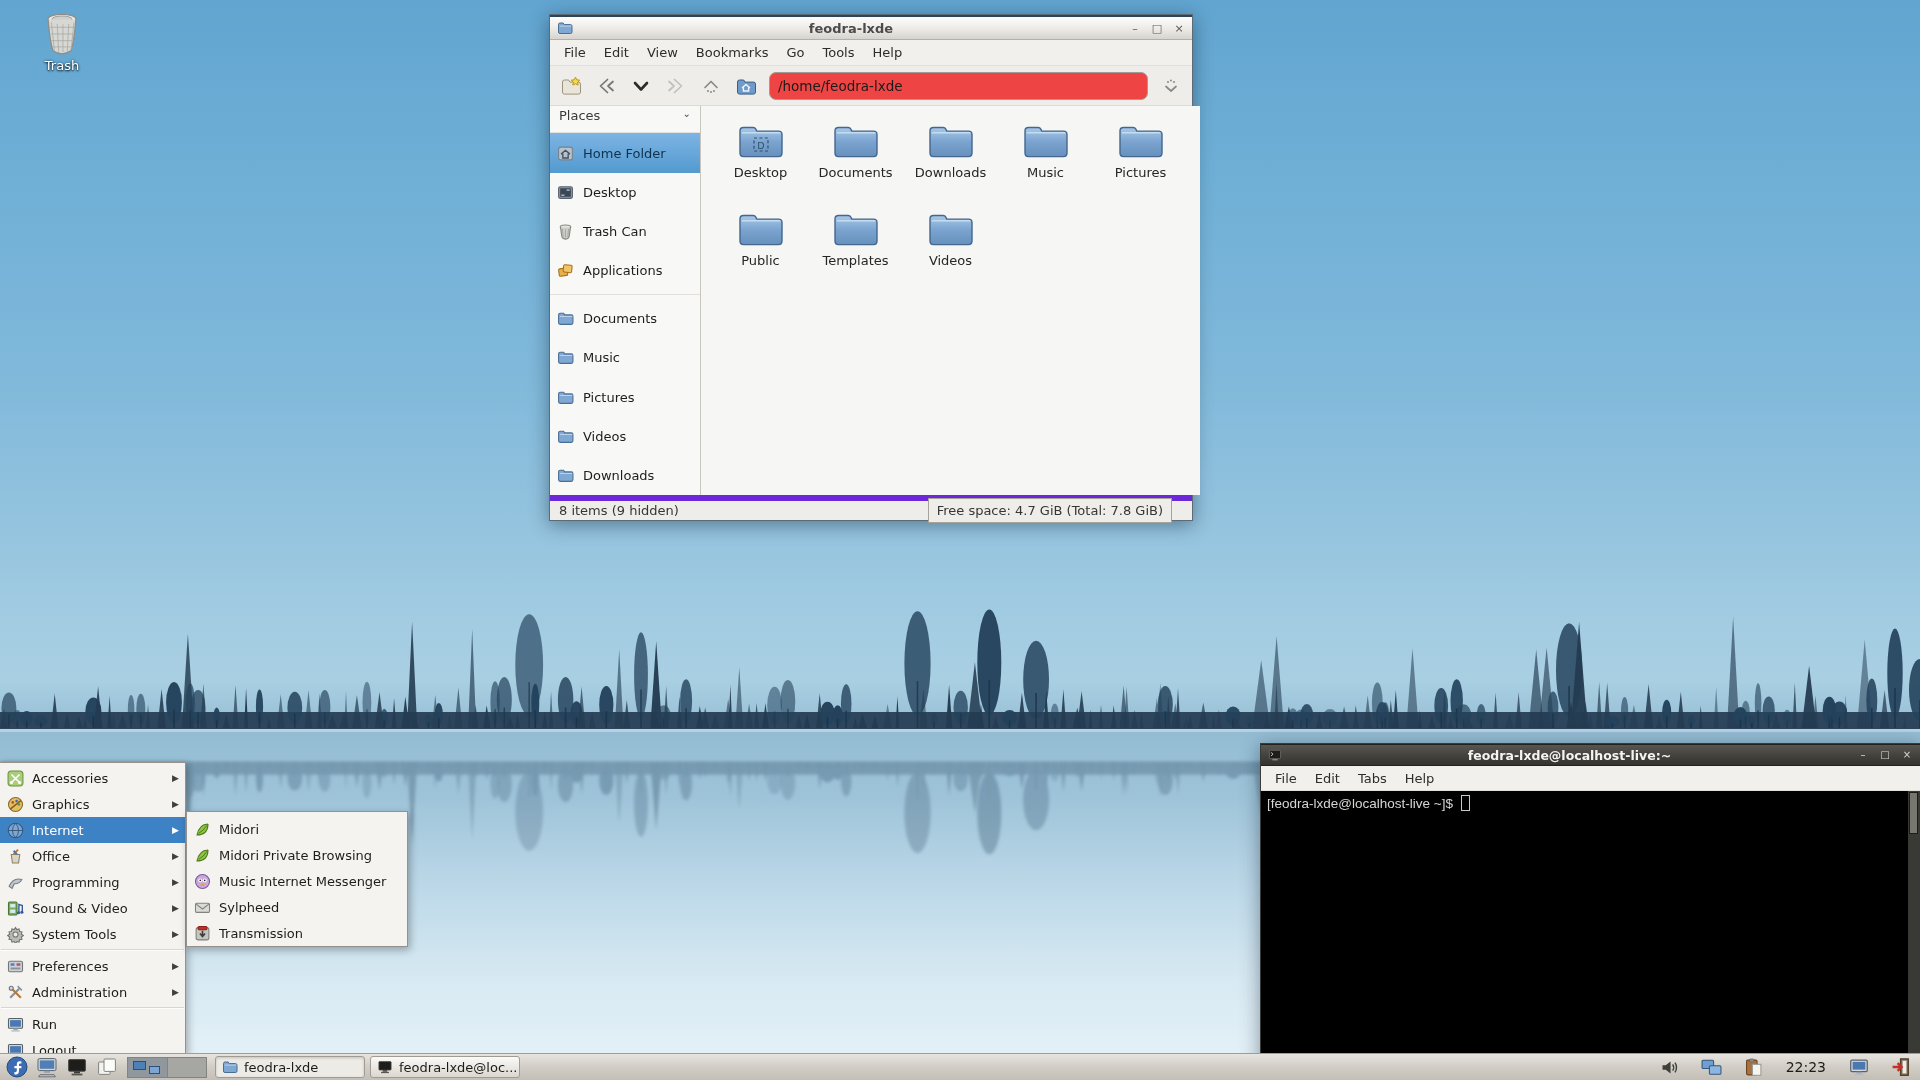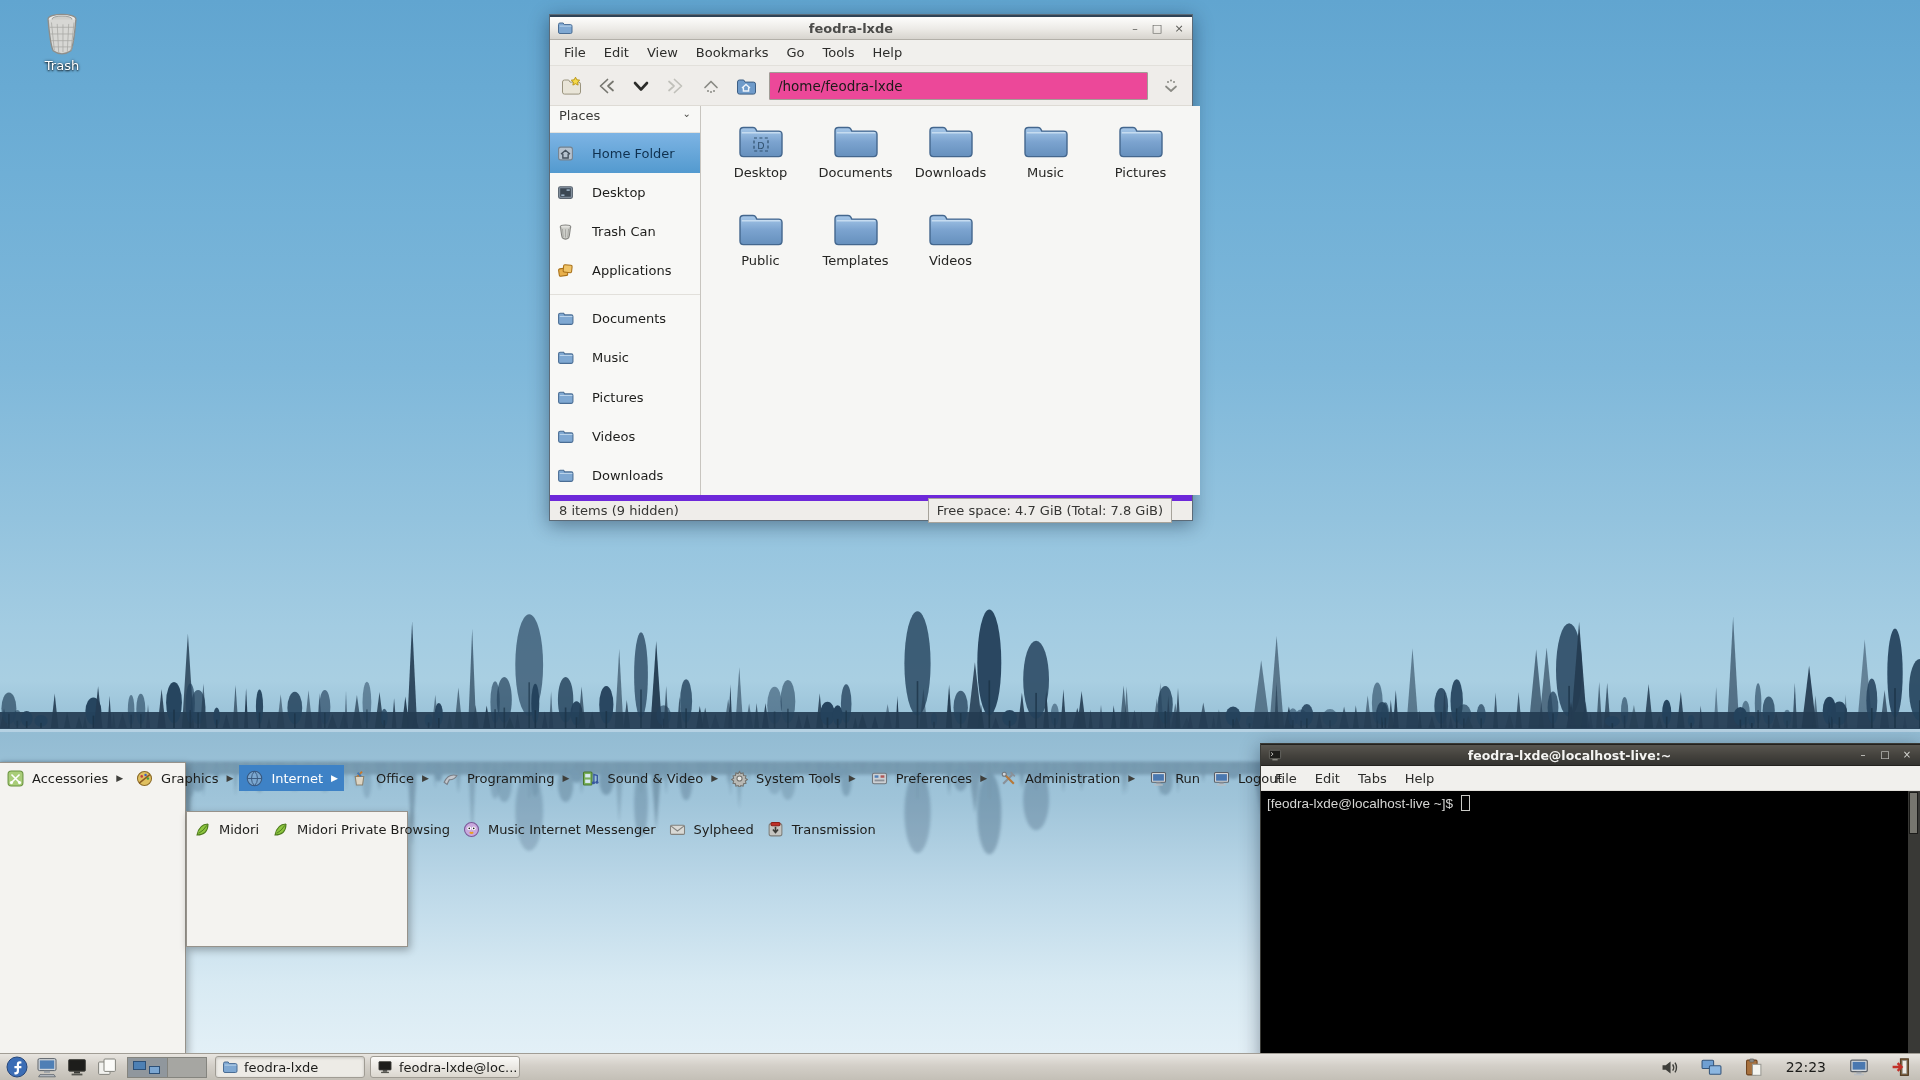--- a/index.html
+++ b/index.html
@@ -19,27 +19,27 @@
 .titlebar .title{flex:1;text-align:center;font-weight:bold;color:#4b4b49;font-size:13px;white-space:nowrap;overflow:hidden}
 .winbtns{display:flex;gap:10px;align-items:center;flex:none}
 .winbtn{font-size:11px;line-height:1;color:#5a5a56;width:12px;text-align:center;cursor:default}
 .menubar{height:26px;flex:none;display:flex;align-items:center;padding:0 5px;background:#f1f0ed;color:#2d2d2b;border-bottom:1px solid #e2e0db}
 .menubar .mitem{padding:4px 9px}
 
 
 #fm{left:549px;top:14px;width:644px;height:507px}
 .toolbar{height:40px;flex:none;display:flex;align-items:center;gap:11px;padding:0 9px;background:#efedea;border-bottom:1px solid #dedbd5}
 .tbtn{width:24px;height:24px;display:flex;align-items:center;justify-content:center;flex:none}
-.pathentry{flex:1;height:28px;background:#ec4899;border:1px solid #a19d96;border-radius:1px;display:flex;align-items:center;padding:0 8px;color:#1b1b19;font-size:13.5px}
+.pathentry{flex:1;height:28px;background:#ef4444;border:1px solid #a19d96;border-radius:7px;display:flex;align-items:center;padding:0 8px;color:#1b1b19;font-size:13.5px}
 .pathentry input{border:none;outline:none;width:100%;font:inherit;color:inherit;background:transparent}
 .fm-body{flex:1;display:flex;min-height:0}
 .sidebar{width:151px;flex:none;background:#f8f8f6;border-right:1px solid #c8c5bf;display:flex;flex-direction:column;padding-top:2px}
 .side-head{height:26px;display:flex;align-items:flex-start;padding:0 9px;color:#3a3a38;border-bottom:1px solid #e4e2dd}
 .side-head .chev{margin-left:auto;color:#4a4a46;font-size:10px}
-.side-item{height:40px;display:flex;align-items:center;gap:18px;padding:0 7px;color:#1d1d1b;white-space:nowrap}
+.side-item{height:40px;display:flex;align-items:center;gap:9px;padding:0 7px;color:#1d1d1b;white-space:nowrap}
 .side-item.sel{background:linear-gradient(180deg,#7db4e4 0%,#539acf 100%);color:#10314f}
 .side-sep{height:5px;border-bottom:1px solid #e2e0db;margin-bottom:4px}
 .iconview{flex:1;background:#f6f6f4;padding:10px 12px;display:grid;grid-template-columns:repeat(5,95px);grid-auto-rows:88px;align-content:start;justify-items:center}
 .ficon{width:92px;display:flex;flex-direction:column;align-items:center;gap:3px;color:#262624;padding-top:6px}
 .ficon .flabel{font-size:13px;text-align:center}
 .statusbar{height:25px;flex:none;display:flex;align-items:center;background:#efedea;border-top:6px solid #6d28d9;padding:0 8px 0 9px;color:#363634}
 .status-right{margin-left:auto;border:1px solid #a7a39b;background:#efedea;height:25px;display:flex;align-items:center;padding:0 8px;margin-right:12px;margin-top:-1px}
 
 
 .i16{width:16px;height:16px;display:block;flex:none}
@@ -53,21 +53,21 @@
 #term .titlebar{height:22px;background:linear-gradient(180deg,#595650 0%,#45433e 50%,#343330 100%);border-top:1px solid #23221f;border-bottom:1px solid #23221f}
 #term .titlebar .title{color:#f4f4f2;font-size:12.5px}
 #term .winbtn{color:#d8d8d4;font-size:10px}
 #term .menubar{height:25px}
 .term-body{flex:1;background:#000;position:relative;font-family:Liberation Sans, sans-serif;color:#d5d5d3;font-size:13.5px;padding:4px 6px;min-height:0}
 .cursor{display:inline-block;width:9px;height:16px;border:1px solid #cacac6;vertical-align:-3px;margin-left:8px}
 .term-scroll{position:absolute;right:0;top:0;bottom:0;width:12px;background:#39393б;background:#393936}
 .term-thumb{position:absolute;top:1px;left:1px;width:9px;height:42px;background:#77766f;border:1px solid #1c1c1a}
 
 
-.popupmenu{position:absolute;background:#f4f3f0;border:1px solid #96928b;box-shadow:2px 3px 8px rgba(0,0,0,.3);padding:2px 0;display:flex;flex-direction:row;z-index:30}
+.popupmenu{position:absolute;background:#f4f3f0;border:1px solid #96928b;box-shadow:2px 3px 8px rgba(0,0,0,.3);padding:2px 0;display:flex;flex-direction:column;z-index:30}
 #appmenu{left:0;top:762px;width:186px;height:292px;border-left:none}
 #submenu{left:186px;top:811px;width:222px;height:136px;padding-top:4px}
 .mrow{height:26px;flex:none;display:flex;align-items:center;gap:8px;padding:0 6px 0 7px;color:#1d1d1b;white-space:nowrap}
 .mrow .arr{margin-left:auto;color:#3f3f3b;font-size:9px}
 .mrow.hl{background:#3e82c6;color:#fff}
 .mrow.hl .arr{color:#fff}
 .msep{height:2px;border-top:1px solid #d9d6d0;border-bottom:1px solid #fdfdfc;margin:2px 1px;flex:none}
 
 
 .taskbar{position:absolute;left:0;bottom:0;width:1920px;height:27px;background:linear-gradient(180deg,#e8e5e0 0%,#d3cfc8 45%,#c3bfb6 100%);border-top:1px solid #a19d95;display:flex;align-items:center;gap:5px;padding:0 4px;z-index:40}

